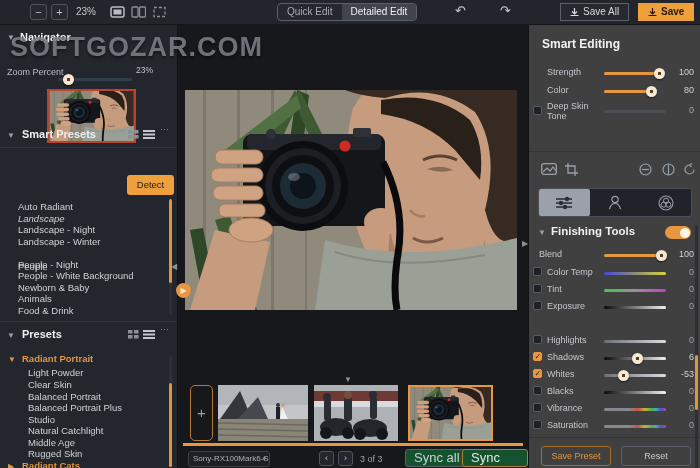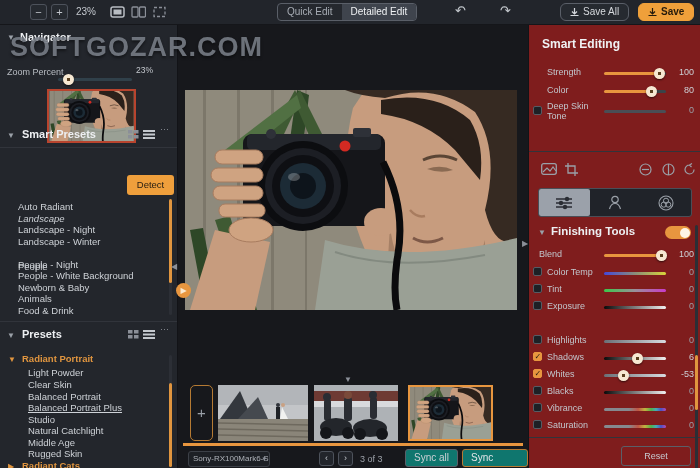--- a/index.html
+++ b/index.html
@@ -14,30 +14,30 @@
   .tb-btn { position:absolute; top:4px; height:16px; border:1px solid #4d525b; border-radius:3px;
     color:#c4c8ce; font-size:11px; line-height:14px; text-align:center; background:#262a30; }
   .zoom-val { position:absolute; top:6px; font-size:10px; color:#c4c8ce; }
   .view-ico { position:absolute; top:6px; width:15px; height:12px; }
   .seg { position:absolute; left:277px; top:3px; height:18px; border:1px solid #5a5f68;
     border-radius:4px; display:flex; overflow:hidden; background:#25282e; }
   .seg > div { padding:0 9px; font-size:10px; line-height:16px; }
   .seg .on { background:#3f444d; color:#f0f2f4; }
   .seg .off { color:#a7acb4; }
   .uicon { position:absolute; top:3px; font-size:13px; color:#c3c7cc; }
-  .savebtn { position:absolute; top:3px; height:18px; border-radius:6px; font-size:10px;
+  .savebtn { position:absolute; top:3px; height:18px; border-radius:0; font-size:10px;
     line-height:16px; padding:0 9px; display:flex; align-items:center; gap:4px; }
   #save-all { border:1px solid #5a5f68; color:#d6d9dd; background:#262a30; }
   #save { background:#efa03a; color:#241a0c; border:1px solid #efa03a; font-weight:bold; }
 
   
   #left-panel { position:absolute; left:0; top:25px; width:178px; height:443px;
     background:#23262c; border-right:1px solid #121317; }
   #right-panel { position:absolute; left:528px; top:25px; width:172px; height:443px;
-    background:#7f1d1d; border-left:1px solid #121317; }
+    background:#404040; border-left:1px solid #121317; }
   #main { position:absolute; left:178px; top:25px; width:350px; height:443px; background:#17181c; }
 
   .sec-head { font-size:11px; font-weight:bold; color:#edeff2; }
   .tri { color:#9aa0a8; font-size:8px; }
   .mini-ico { width:13px; height:10px; display:inline-block; }
   .divider { position:absolute; left:0; width:100%; height:1px; background:#31343b; }
 
   
   .lp-item { position:absolute; left:18px; font-size:9.5px; color:#ced2d7; white-space:nowrap; }
   .lp-sub { left:28px; }
@@ -102,22 +102,22 @@
   #add-btn { position:absolute; left:12px; top:360px; width:23px; height:56px; border:1px solid #b57a33;
     border-radius:5px; color:#9aa0a8; font-size:15px; text-align:center; line-height:54px; }
   #strip-line { position:absolute; left:5px; top:418px; width:340px; height:3px; background:#e8963f; }
   #file-dd { position:absolute; left:10px; top:426px; width:82px; height:16px; background:#1d2025;
     border:1px solid #3c4047; border-radius:3px; font-size:8px; color:#aeb2b9; line-height:14px; padding:0 4px;
     white-space:nowrap; overflow:hidden; }
   #file-dd .caret { position:absolute; right:3px; top:0; font-size:7px; color:#8b8f98; }
   .nav-sq { position:absolute; top:426px; width:15px; height:15px; border:1px solid #4d525b;
     border-radius:3px; font-size:9px; color:#c4c8ce; text-align:center; line-height:13px; background:#22252b; }
   #pos-label { position:absolute; left:182px; top:429px; font-size:9px; color:#9ba0a8; }
-  .sync-btn { position:absolute; top:424px; height:18px; border-radius:3px; font-size:10px;
-    line-height:16px; padding:0 8px; background:#0f766e; }
+  .sync-btn { position:absolute; top:424px; height:18px; border-radius:3px; font-size:13px;
+    line-height:16px; padding:0 8px; background:#14532d; }
   #sync-all { left:227px; border:1px solid #5a5f68; color:#cdd1d6; }
   #sync-fwd { left:284px; border:1px solid #b57a33; color:#e4e6e9; }
   #img-arrow { position:absolute; left:-2px; top:258px; width:15px; height:15px; border-radius:50%;
     background:#e8963f; color:#fbe9cf; font-size:8px; text-align:center; line-height:15px; z-index:4; }
   #lp-collapse { position:absolute; left:171px; top:237px; font-size:8px; color:#8b8f98; z-index:6; }
   #rp-collapse { position:absolute; left:-7px; top:214px; font-size:8px; color:#8b8f98; }
 
   
   #wm1 { position:absolute; left:10px; top:32px; width:480px; font-size:27px; font-weight:800;
     letter-spacing:1px; color:rgba(125,131,140,0.85); text-shadow:0 2px 3px rgba(0,0,0,.45);
@@ -355,21 +355,21 @@
         </svg>
     </span>
     <span class="abs" style="left:160px;top:299px;font-size:9px;color:#8b8f98;">···</span>
 
     <span class="tri abs orange" style="left:8px;top:330px;">▼</span>
     <div class="lp-item orange" style="top:328px;left:22px;font-weight:bold;">Radiant Portrait</div>
 
     <div class="lp-item lp-sub" style="top:342px;">Light Powder</div>
     <div class="lp-item lp-sub" style="top:354px;">Clear Skin</div>
     <div class="lp-item lp-sub" style="top:366px;">Balanced Portrait</div>
-    <div class="lp-item lp-sub" style="top:377px;text-decoration:underline;">Balanced Portrait Plus</div>
+    <div class="lp-item lp-sub" style="top:377px;">Balanced Portrait Plus</div>
     <div class="lp-item lp-sub" style="top:389px;">Studio</div>
     <div class="lp-item lp-sub" style="top:400px;">Natural Catchlight</div>
     <div class="lp-item lp-sub" style="top:412px;">Middle Age</div>
     <div class="lp-item lp-sub" style="top:423px;">Rugged Skin</div>
 
     <span class="tri abs orange" style="left:8px;top:437px;">▶</span>
     <div class="lp-item orange" style="top:435px;left:22px;font-weight:bold;">Radiant Cats</div>
 
     <div class="scroll-track" style="left:169px;top:330px;height:112px;">
       <div class="scroll-thumb" style="top:28px;height:84px;"></div>
@@ -568,20 +568,21 @@
     </div>
     <div class="srow" style="top:393px;">
       <span class="cbx"></span>
       <span class="lbl">Saturation</span>
       <div class="track t-rain"></div>
       <span class="val">0</span>
     </div>
 
     <div class="divider" style="top:412px;"></div>
 
+    <div class="rp-btn" id="save-preset">Save Preset</div>
     <div class="rp-btn" id="reset-btn">Reset</div>
 
     <div class="scroll-track" style="left:166px;top:200px;height:250px;">
       <div class="scroll-thumb" style="top:130px;height:55px;"></div>
     </div>
     <span id="rp-collapse" class="abs">▶</span>
   </div>
 
   <div id="wm1">SOFTGOZAR.COM</div>
 

